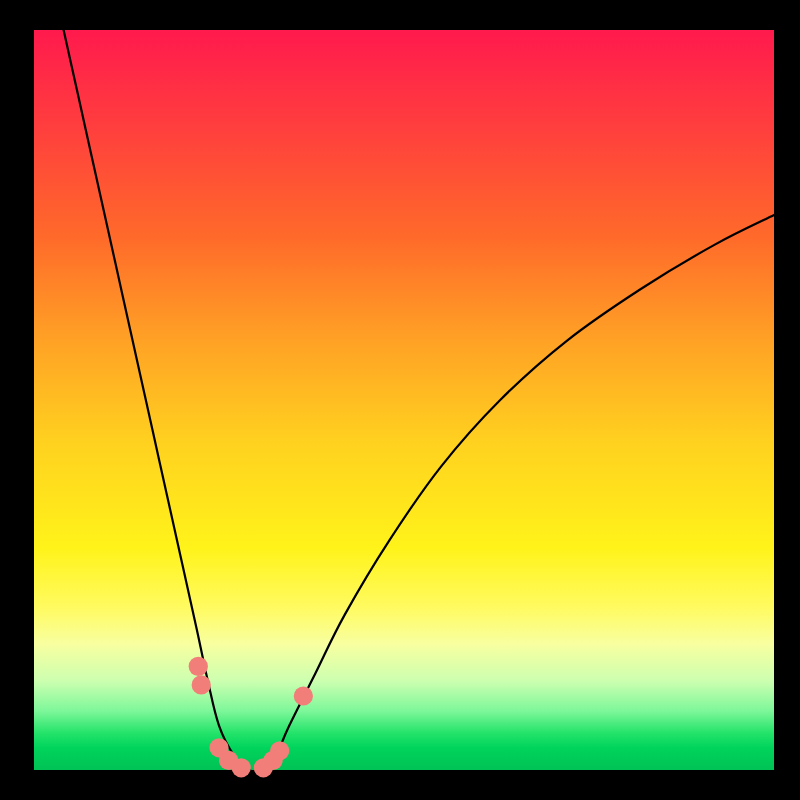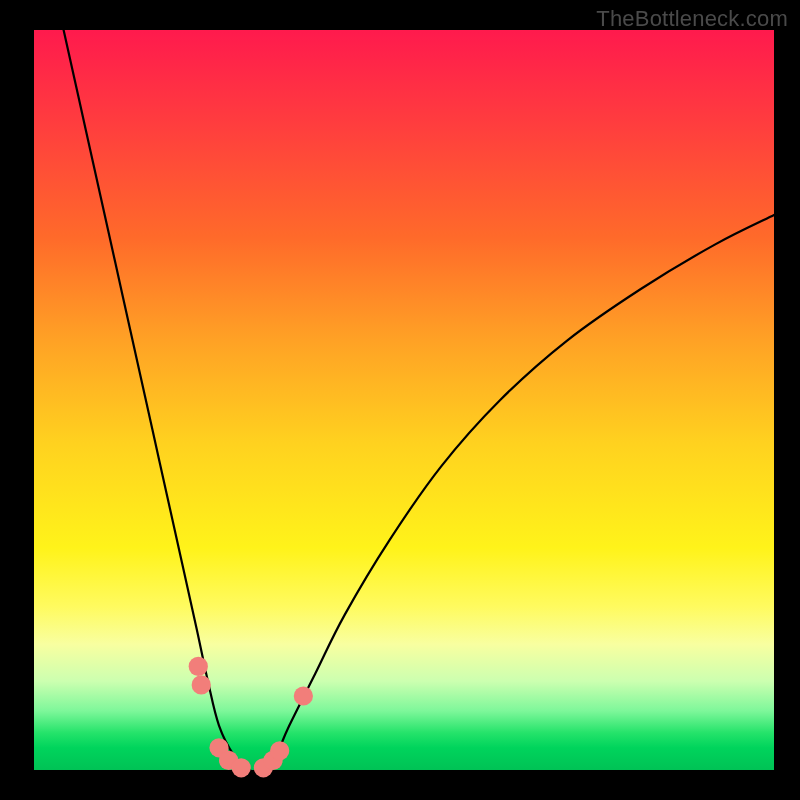--- a/index.html
+++ b/index.html
@@ -74,14 +74,13 @@
           <circle cx="185" cy="717.8" r="9.620000000000001" fill="#f27e7a"></circle>
           <circle cx="194.62" cy="730.38" r="9.620000000000001" fill="#f27e7a"></circle>
           <circle cx="207.20000000000002" cy="737.78" r="9.620000000000001" fill="#f27e7a"></circle>
           <circle cx="229.4" cy="737.78" r="9.620000000000001" fill="#f27e7a"></circle>
           <circle cx="239.01999999999995" cy="730.38" r="9.620000000000001" fill="#f27e7a"></circle>
           <circle cx="245.68" cy="720.76" r="9.620000000000001" fill="#f27e7a"></circle>
           <circle cx="269.36" cy="666" r="9.620000000000001" fill="#f27e7a"></circle>
         </g>
     </svg>
   </div>
-  <div class="watermark">TheBottleneck.com</div>
 </div>
 
 </body></html>

